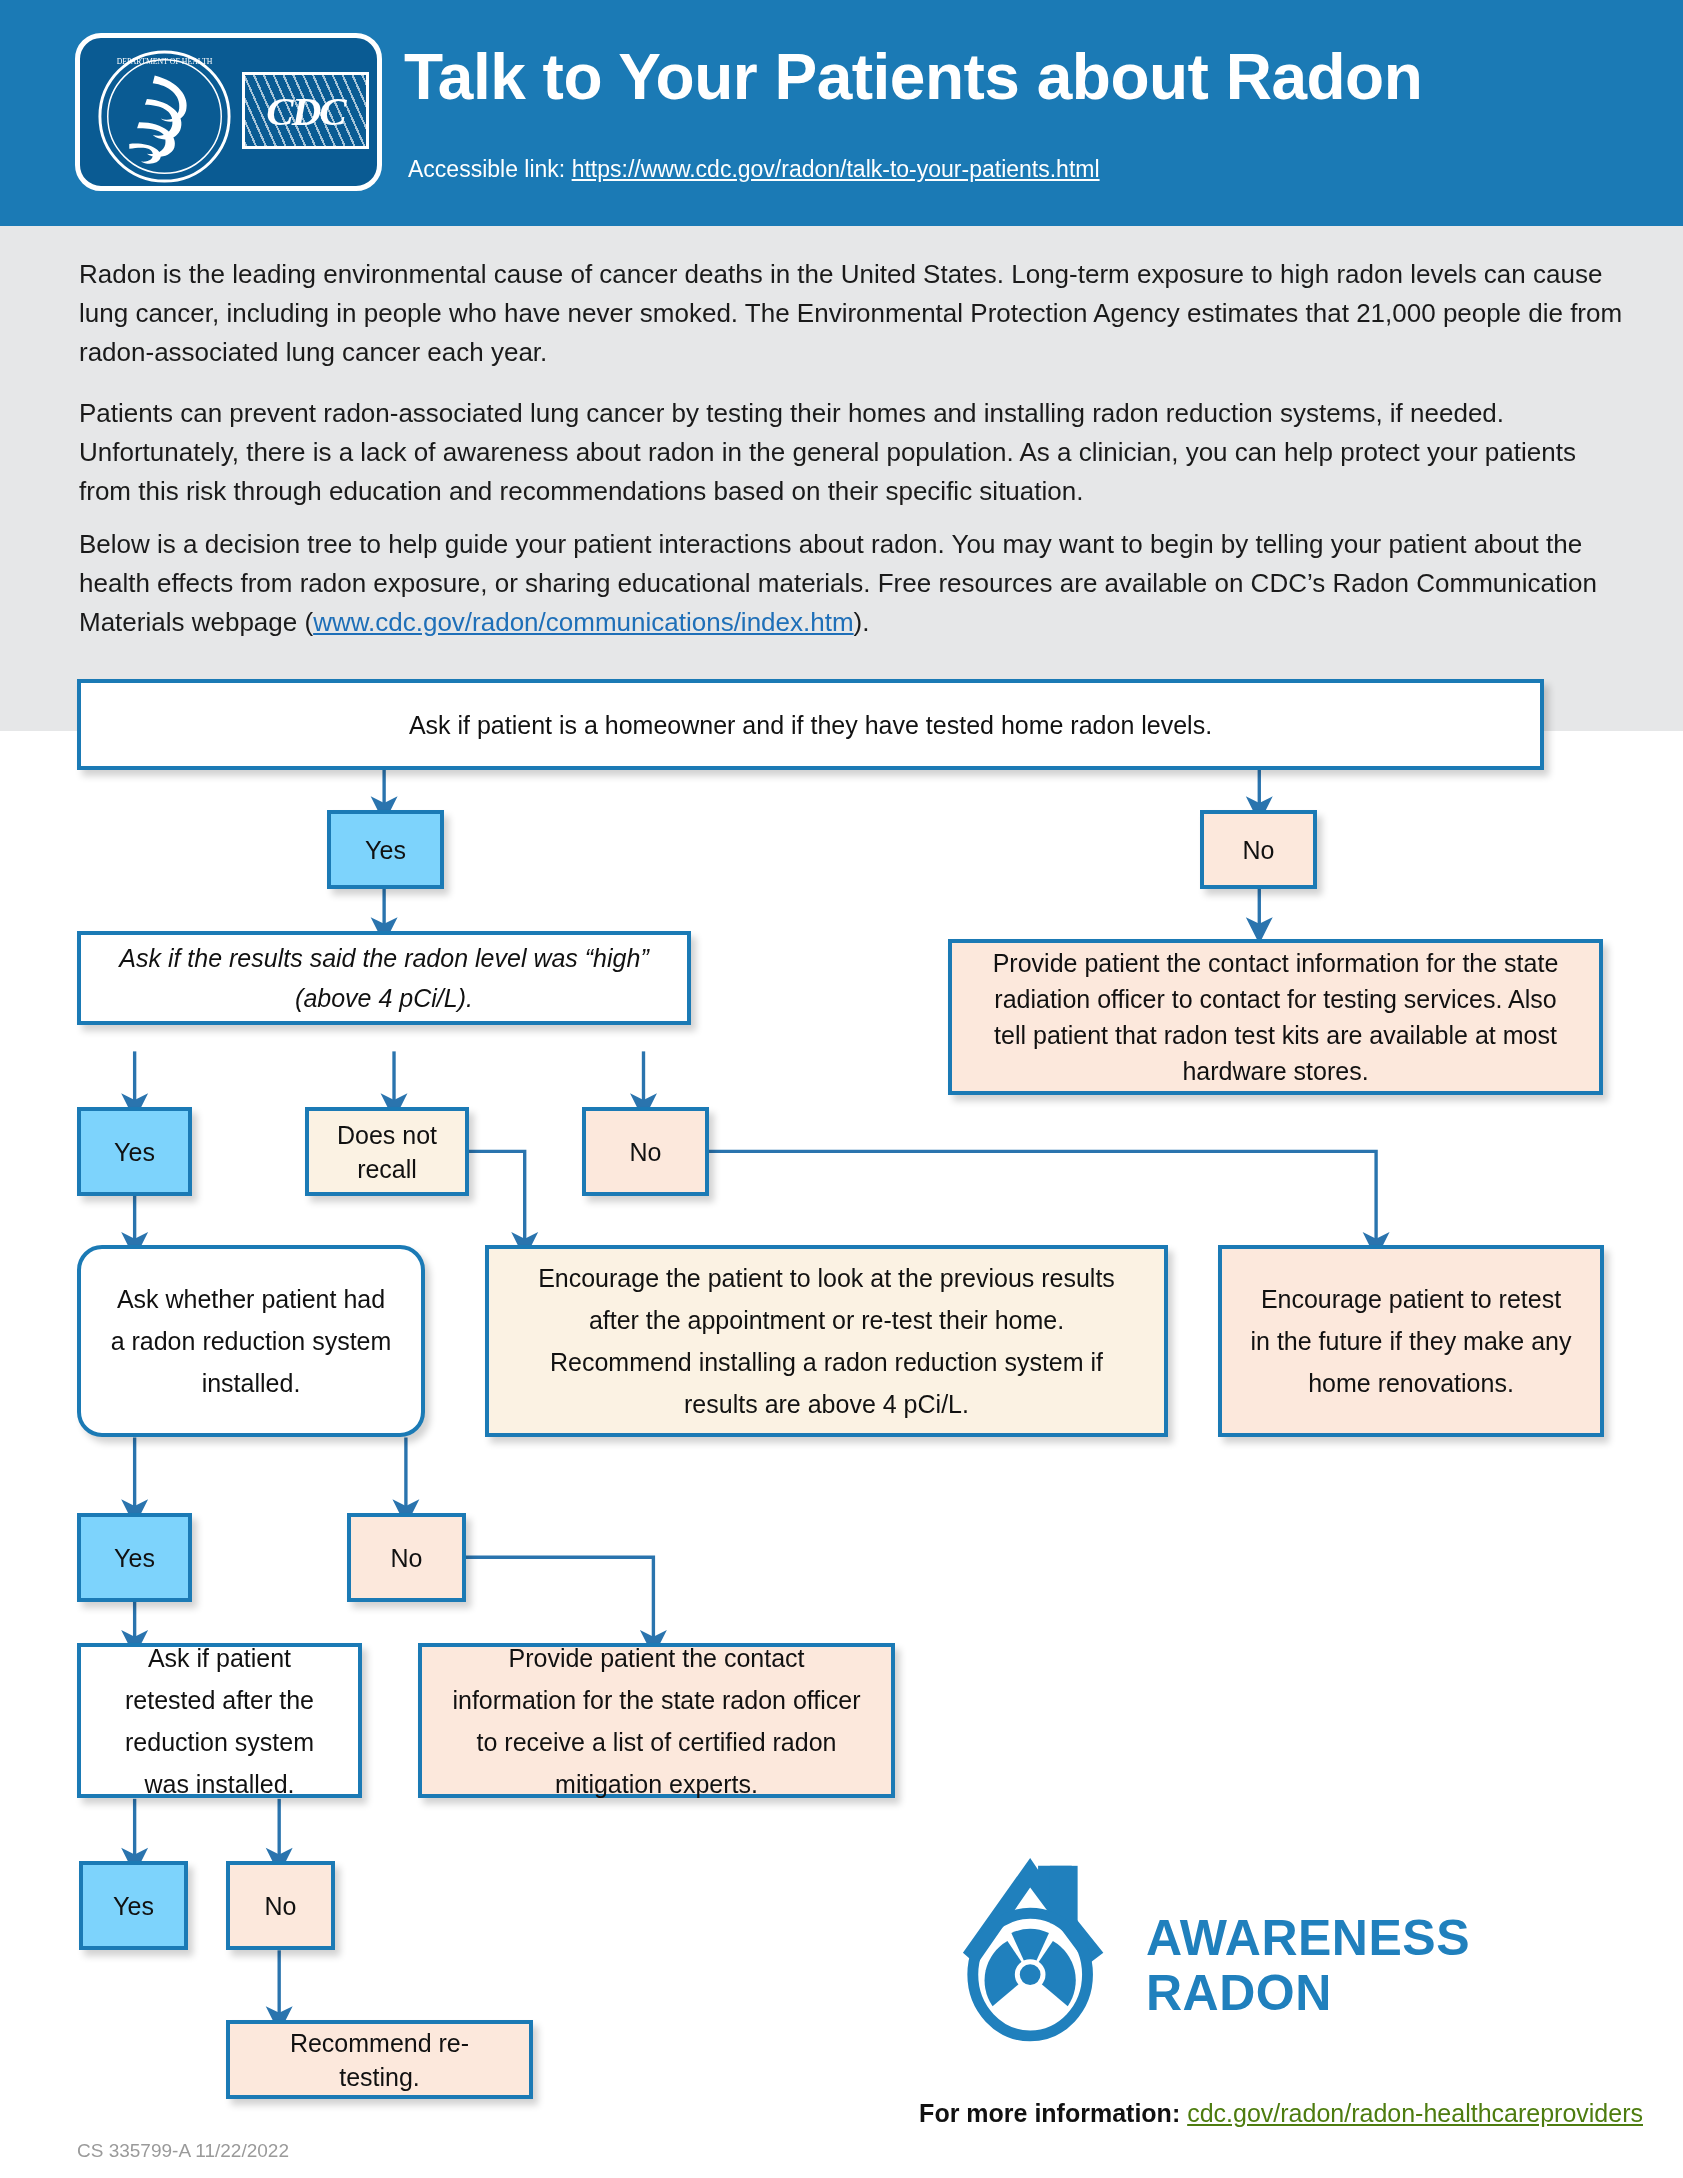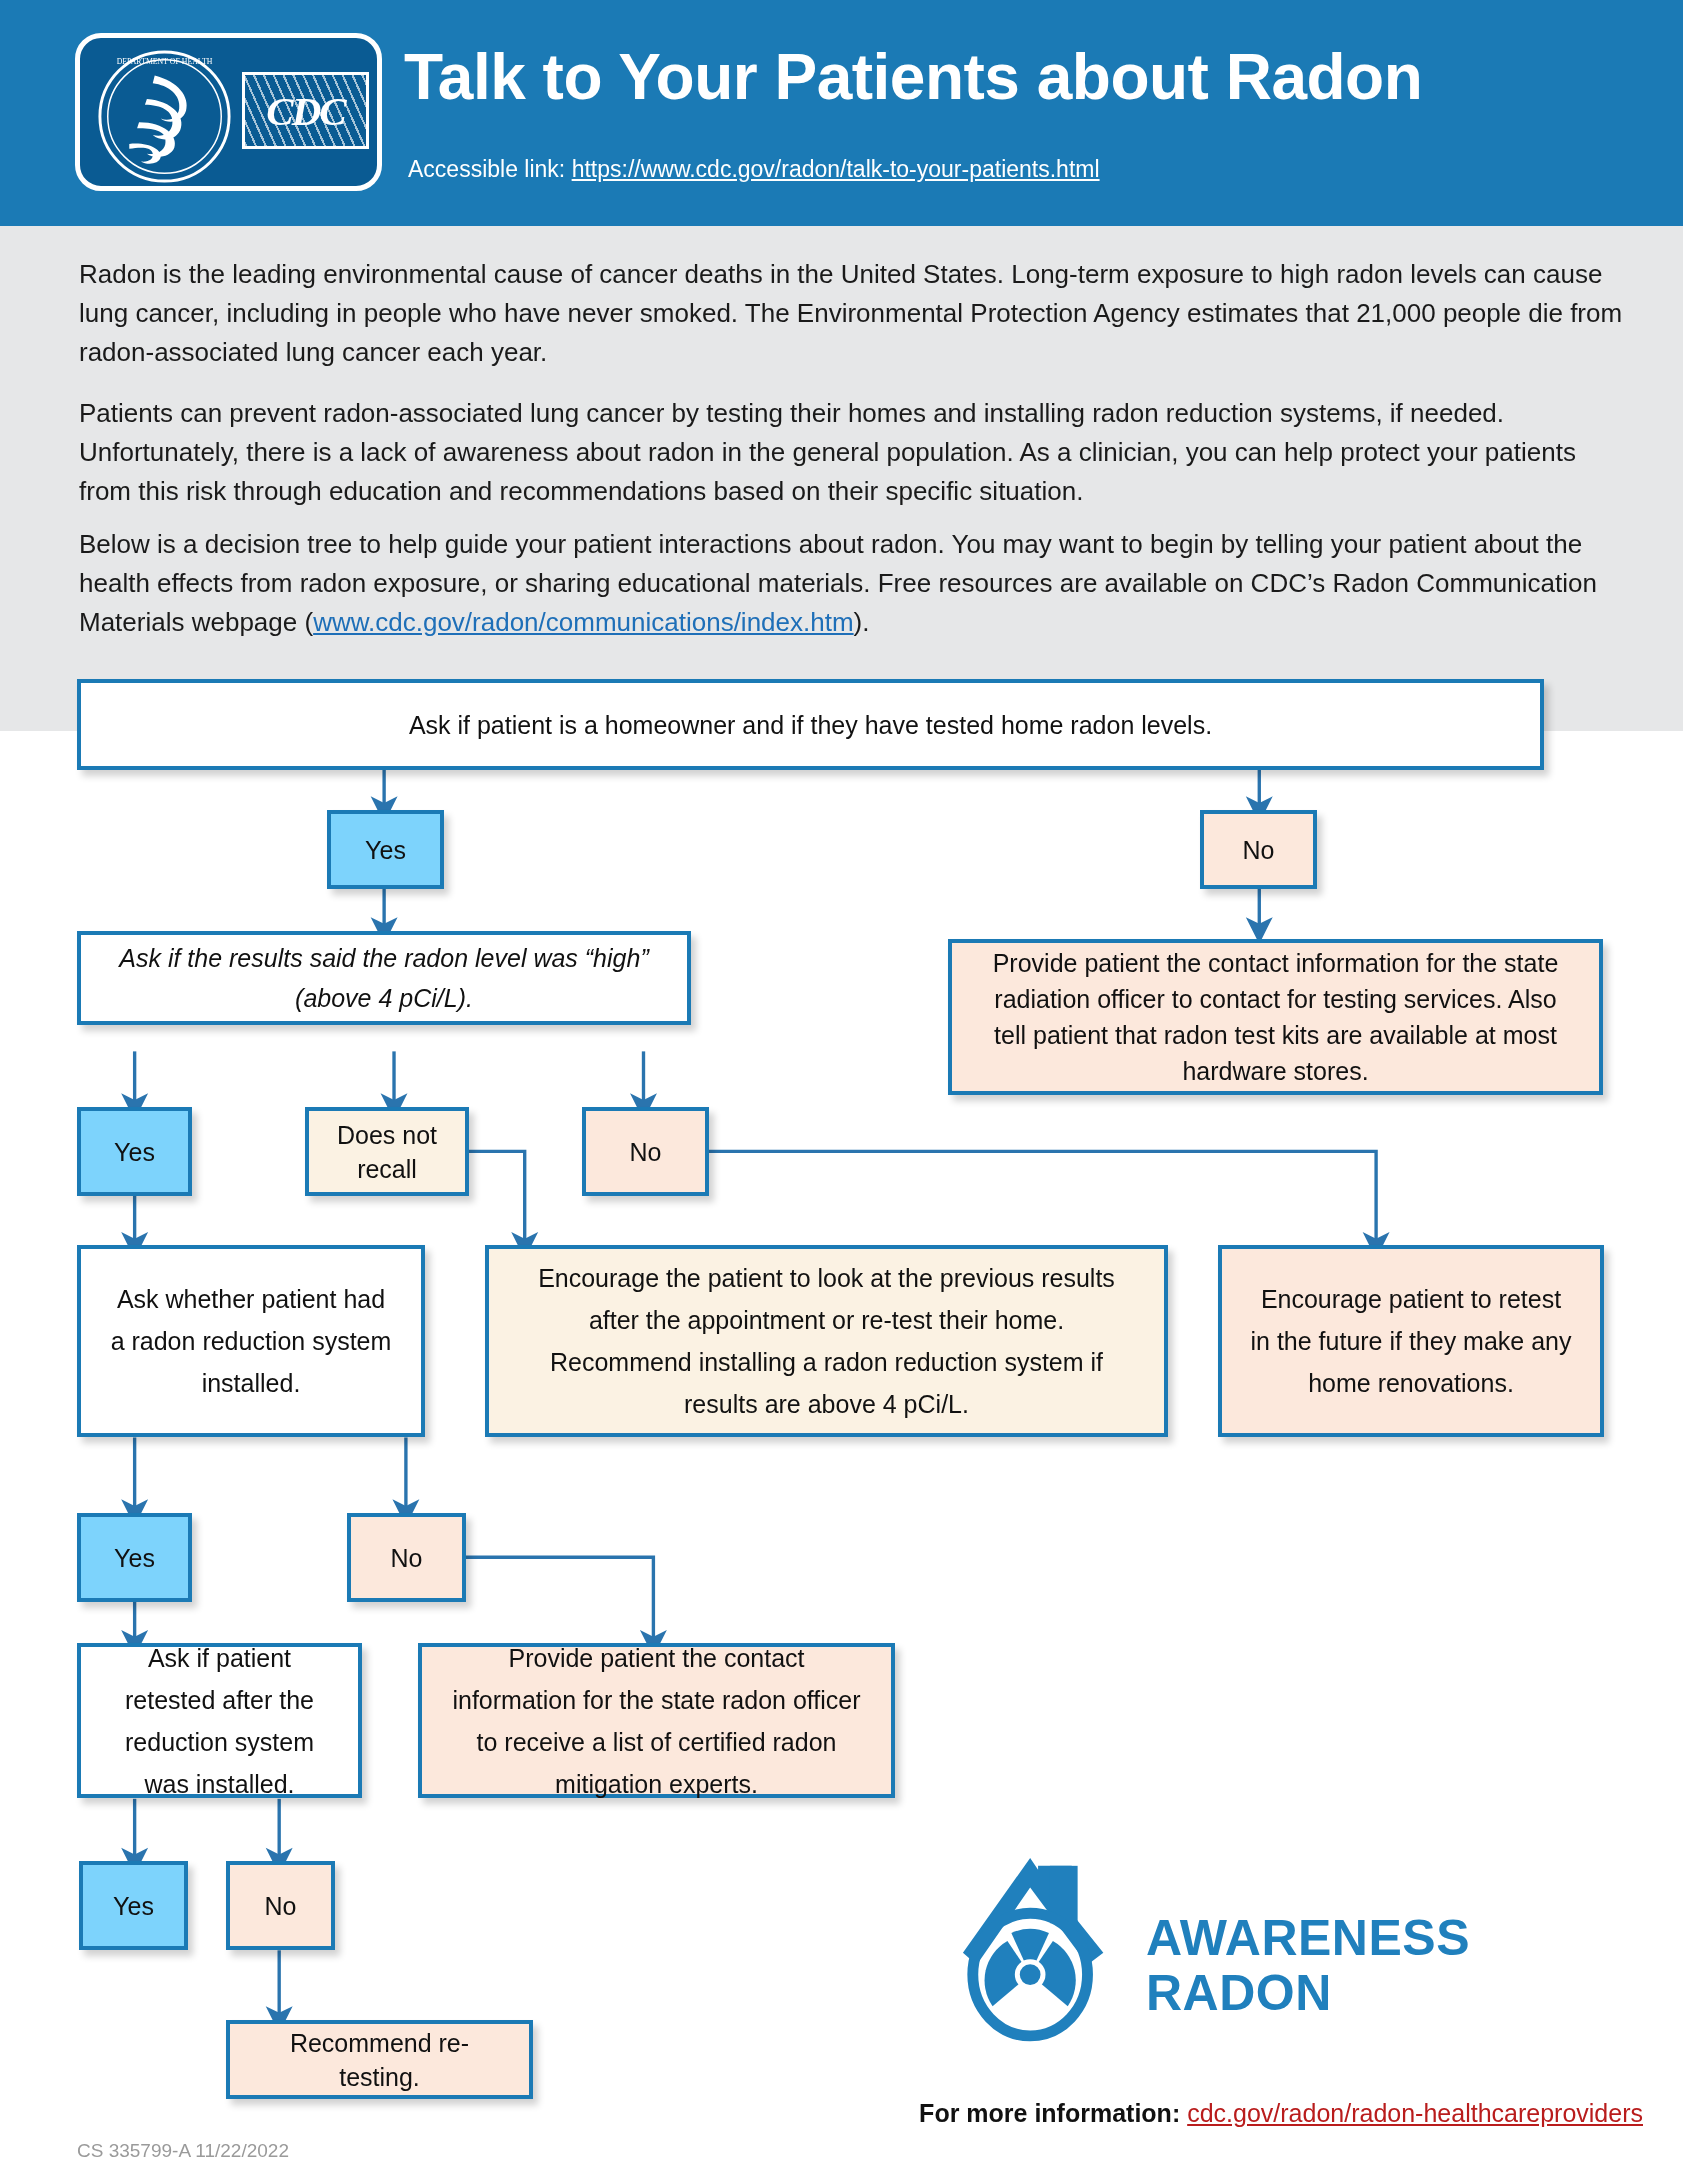--- a/index.html
+++ b/index.html
@@ -153,21 +153,21 @@
   
   .footer-info {
     position: absolute;
     right: 40px; top: 2099px;
     font-size: 25px;
     font-weight: bold;
     color: #111111;
     white-space: nowrap;
   }
   .footer-info .lnk-blue {
-    color: #b91c1c;
+    color: #4d7c0f;
     font-weight: normal;
     text-decoration: underline;
   }
   .footer-cs {
     position: absolute;
     left: 77px; top: 2140px;
     font-size: 19px;
     color: #9a9a9a;
   }
 </style>
@@ -258,21 +258,21 @@
   <div class="node blue" style="left:327px; top:810px; width:117px; height:79px;">Yes</div>
   <div class="node pink" style="left:1200px; top:810px; width:117px; height:79px;">No</div>
 
   <div class="node" style="left:77px; top:931px; width:614px; height:94px; line-height:40px;font-style:italic;">Ask if the results said the radon level was “high” (above 4 pCi/L).</div>
   <div class="node pink" style="left:948px; top:939px; width:655px; height:156px; line-height:36px;">Provide patient the contact information for the state radiation officer to contact for testing services. Also tell patient that radon test kits are available at most hardware stores.</div>
 
   <div class="node blue" style="left:77px; top:1107px; width:115px; height:89px;">Yes</div>
   <div class="node cream" style="left:305px; top:1107px; width:164px; height:89px;">Does not recall</div>
   <div class="node pink" style="left:582px; top:1107px; width:127px; height:89px;">No</div>
 
-  <div class="node" style="left:77px; top:1245px; width:348px; height:192px; line-height:42px;">Ask whether patient had a radon reduction system installed.</div>
+  <div class="node" style="left:77px; top:1245px; width:348px; height:192px; line-height:42px;border-radius:25px;">Ask whether patient had a radon reduction system installed.</div>
   <div class="node cream" style="left:485px; top:1245px; width:683px; height:192px; line-height:42px;">Encourage the patient to look at the previous results after the appointment or re-test their home. Recommend installing a radon reduction system if results are above 4 pCi/L.</div>
   <div class="node pink" style="left:1218px; top:1245px; width:386px; height:192px; line-height:42px;">Encourage patient to retest in the future if they make any home renovations.</div>
 
   <div class="node blue" style="left:77px; top:1513px; width:115px; height:89px;">Yes</div>
   <div class="node pink" style="left:347px; top:1513px; width:119px; height:89px;">No</div>
 
   <div class="node" style="left:77px; top:1643px; width:285px; height:155px; line-height:42px;">Ask if patient retested after the reduction system was installed.</div>
   <div class="node pink" style="left:418px; top:1643px; width:477px; height:155px; line-height:42px;">Provide patient the contact information for the state radon officer to receive a list of certified radon mitigation experts.</div>
 
   <div class="node blue" style="left:79px; top:1861px; width:109px; height:89px;">Yes</div>

